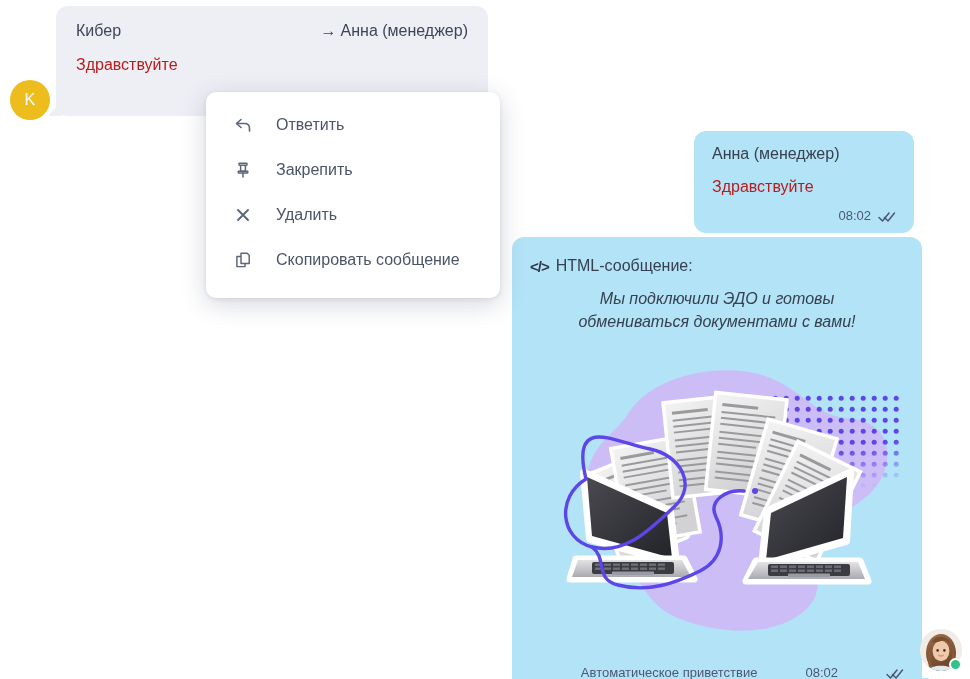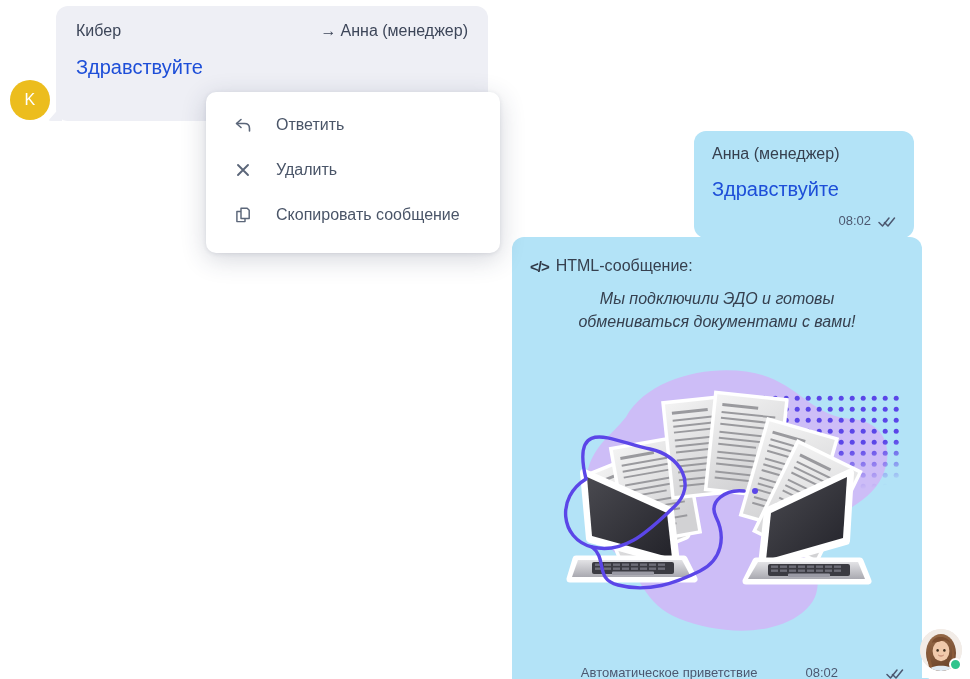--- a/index.html
+++ b/index.html
@@ -68,22 +68,22 @@
     border-bottom-left-radius: 3px;
   }
   .bubble-head {
     display: flex; justify-content: space-between; align-items: baseline;
     font-size: 16px;
     color: #3d4659;
   }
   .bubble-head .to { white-space: nowrap; }
   .bubble-head .arrow-glyph { margin-right: 4px; }
   .bubble-text {
-    font-size: 20px;
-    color: #1d4ed8;
+    font-size: 16px;
+    color: #b91c1c;
     margin-top: 14px;
     line-height: 1.35;
   }
   .bubble-meta {
     display: flex; justify-content: flex-end; align-items: flex-end;
     gap: 7px;
     font-size: 13px;
     color: #74809a;
     margin-top: 13px;
   }
@@ -464,20 +464,31 @@
   <div class="menu-item">
     <span class="menu-icon">
       <svg width="20" height="20" viewBox="0 0 20 20">
         <path d="M8 4.5 L3.5 8.5 L8 12.5" fill="none" stroke="#5b6679" stroke-width="1.6" stroke-linecap="round" stroke-linejoin="round"></path>
         <path d="M3.8 8.5 H11.5 C14.6 8.5 16.5 10.6 16.5 13.4 V16" fill="none" stroke="#5b6679" stroke-width="1.6" stroke-linecap="round" stroke-linejoin="round"></path>
       </svg>
     </span>
     <span class="menu-label">Ответить</span>
   </div>
 
+  <div class="menu-item">
+    <span class="menu-icon">
+      <svg width="20" height="20" viewBox="0 0 20 20">
+        <rect x="6" y="3.2" width="8" height="2" rx="0.6" fill="none" stroke="#5b6679" stroke-width="1.5"></rect>
+        <path d="M7.6 5.2 V11.2 H12.4 V5.2" fill="none" stroke="#5b6679" stroke-width="1.5" stroke-linejoin="round"></path>
+        <rect x="5.2" y="11.2" width="9.6" height="1.9" rx="0.6" fill="none" stroke="#5b6679" stroke-width="1.5"></rect>
+        <path d="M10 13.1 V17" fill="none" stroke="#5b6679" stroke-width="1.5" stroke-linecap="round"></path>
+      </svg>
+    </span>
+    <span class="menu-label">Закрепить</span>
+  </div>
 
   <div class="menu-item">
     <span class="menu-icon">
       <svg width="20" height="20" viewBox="0 0 20 20">
         <path d="M5 5 L15 15 M15 5 L5 15" fill="none" stroke="#5b6679" stroke-width="1.9" stroke-linecap="round"></path>
       </svg>
     </span>
     <span class="menu-label">Удалить</span>
   </div>
 

